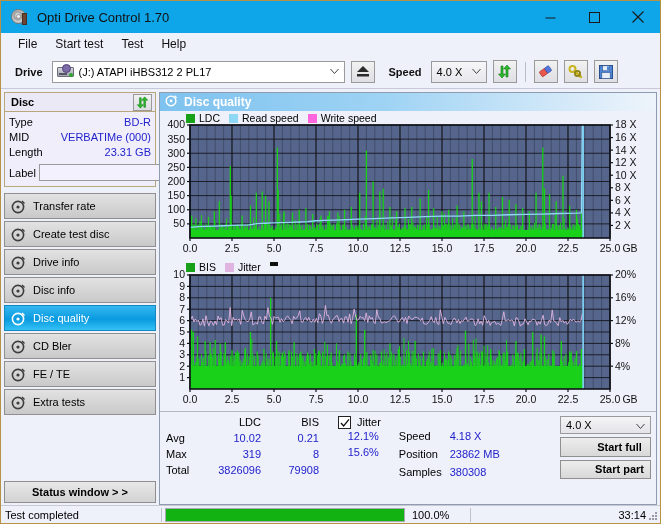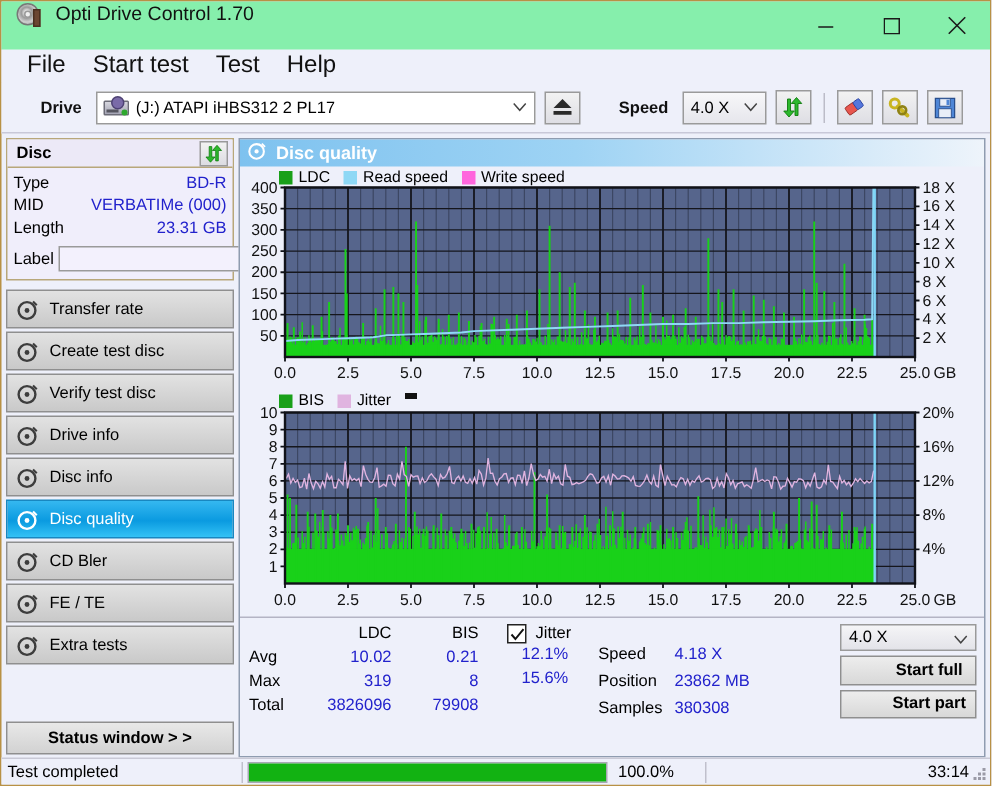--- a/index.html
+++ b/index.html
@@ -12,22 +12,22 @@
   }
   .window {
     width:661px; height:524px;
     background:#eef0fa;
     border:1px solid #b89145;
     position:relative;
     display:flex; flex-direction:column;
   }
   
   .titlebar {
-    height:32px; background:#86efac;
-    display:flex; align-items:flex-start;
+    height:32px; background:#0ea5e9;
+    display:flex; align-items:center;
     flex:0 0 32px;
     position:relative;
   }
   .title-icon { width:18px;height:18px;margin-left:10px;margin-right:8px; position:relative; }
   .title-icon .disc {
     position:absolute; left:0; top:1px; width:15px;height:15px;border-radius:50%;
     background:radial-gradient(circle at 45% 42%, #ffffff 0%, #d8d8d8 18%, #9a9a9a 35%, #cfcfcf 60%, #8c8c8c 100%);
     border:1px solid #777;
   }
   .title-icon .hole { position:absolute;left:5px;top:6px;width:5px;height:5px;border-radius:50%;background:#efefef;border:1px solid #999;}
@@ -35,28 +35,28 @@
   .title-text { font-size:13px; color:#111; font-weight:400; }
   .win-controls { position:absolute; right:0; top:0; height:32px; display:flex; }
   .win-btn { width:44px;height:32px; display:flex;align-items:center;justify-content:center; font-size:13px; color:#1a1a1a; }
   .win-btn svg { display:block; }
   
   .menubar {
     height:22px; flex:0 0 22px; background:#eef0fa;
     display:flex; align-items:center; padding-left:8px; gap:0px;
     border-bottom:0px;
   }
-  .menu-item { padding:2px 9px; font-size:16px; color:#111; }
+  .menu-item { padding:2px 9px; font-size:12px; color:#111; }
   
   .toolbar {
     flex:0 0 34px; height:34px; background:#eef0fa;
     display:flex; align-items:center; padding:0 6px; gap:6px;
     border-bottom:1px solid #c8c8d8;
   }
-  .tb-label { font-size:11px; font-weight:bold; color:#111; margin-right:3px; margin-left:20px;}
+  .tb-label { font-size:11px; font-weight:bold; color:#111; margin-right:3px; margin-left:8px;}
   .drive-combo {
     flex:0 0 293px; height:22px; background:#fff; border:1px solid #9a9a9a;
     display:flex; align-items:center; padding:0 2px; position:relative;
   }
   .drive-combo .dicon { width:18px;height:15px;margin:0 4px 0 2px; position:relative; }
   .dicon .body { position:absolute;left:0;top:3px;width:17px;height:10px;background:linear-gradient(#d6d6de,#a5a5b5); border:1px solid #6d6d78; border-radius:1px;}
   .dicon .slot { position:absolute;left:2px;top:9px;width:8px;height:2px;background:#55555f;}
   .dicon .p { position:absolute;left:5px;top:0px;width:9px;height:9px;border-radius:50%;background:#7a6ba8;border:1px solid #4e4274;}
   .dicon .g { position:absolute;left:12px;top:9px;width:4px;height:4px;border-radius:50%;background:#2ea82e;}
   .drive-combo .dtext { font-size:11px; color:#000; white-space:nowrap; overflow:hidden;}
@@ -296,28 +296,20 @@
               </svg></span>
           <span>Transfer rate</span>
         </div>
         <div class="navbtn">
           <span class="gi"><svg width="15" height="15" viewBox="0 0 15 15">
                 <circle cx="7" cy="8" r="5.6" fill="none" stroke="#3d3d3d" stroke-width="1.6"></circle>
                 <circle cx="7" cy="8" r="1.6" fill="#3d3d3d"></circle>
                 <path d="M11 2 L13.5 4.5" stroke="#3d3d3d" stroke-width="1.4"></path>
               </svg></span>
           <span>Create test disc</span>
-        </div>
-        <div class="navbtn">
-          <span class="gi"><svg width="15" height="15" viewBox="0 0 15 15">
-                <circle cx="7" cy="8" r="5.6" fill="none" stroke="#3d3d3d" stroke-width="1.6"></circle>
-                <circle cx="7" cy="8" r="1.6" fill="#3d3d3d"></circle>
-                <path d="M11 2 L13.5 4.5" stroke="#3d3d3d" stroke-width="1.4"></path>
-              </svg></span>
-          <span>Verify test disc</span>
         </div>
         <div class="navbtn">
           <span class="gi"><svg width="15" height="15" viewBox="0 0 15 15">
                 <circle cx="7" cy="8" r="5.6" fill="none" stroke="#3d3d3d" stroke-width="1.6"></circle>
                 <circle cx="7" cy="8" r="1.6" fill="#3d3d3d"></circle>
                 <path d="M11 2 L13.5 4.5" stroke="#3d3d3d" stroke-width="1.4"></path>
               </svg></span>
           <span>Drive info</span>
         </div>
         <div class="navbtn">

